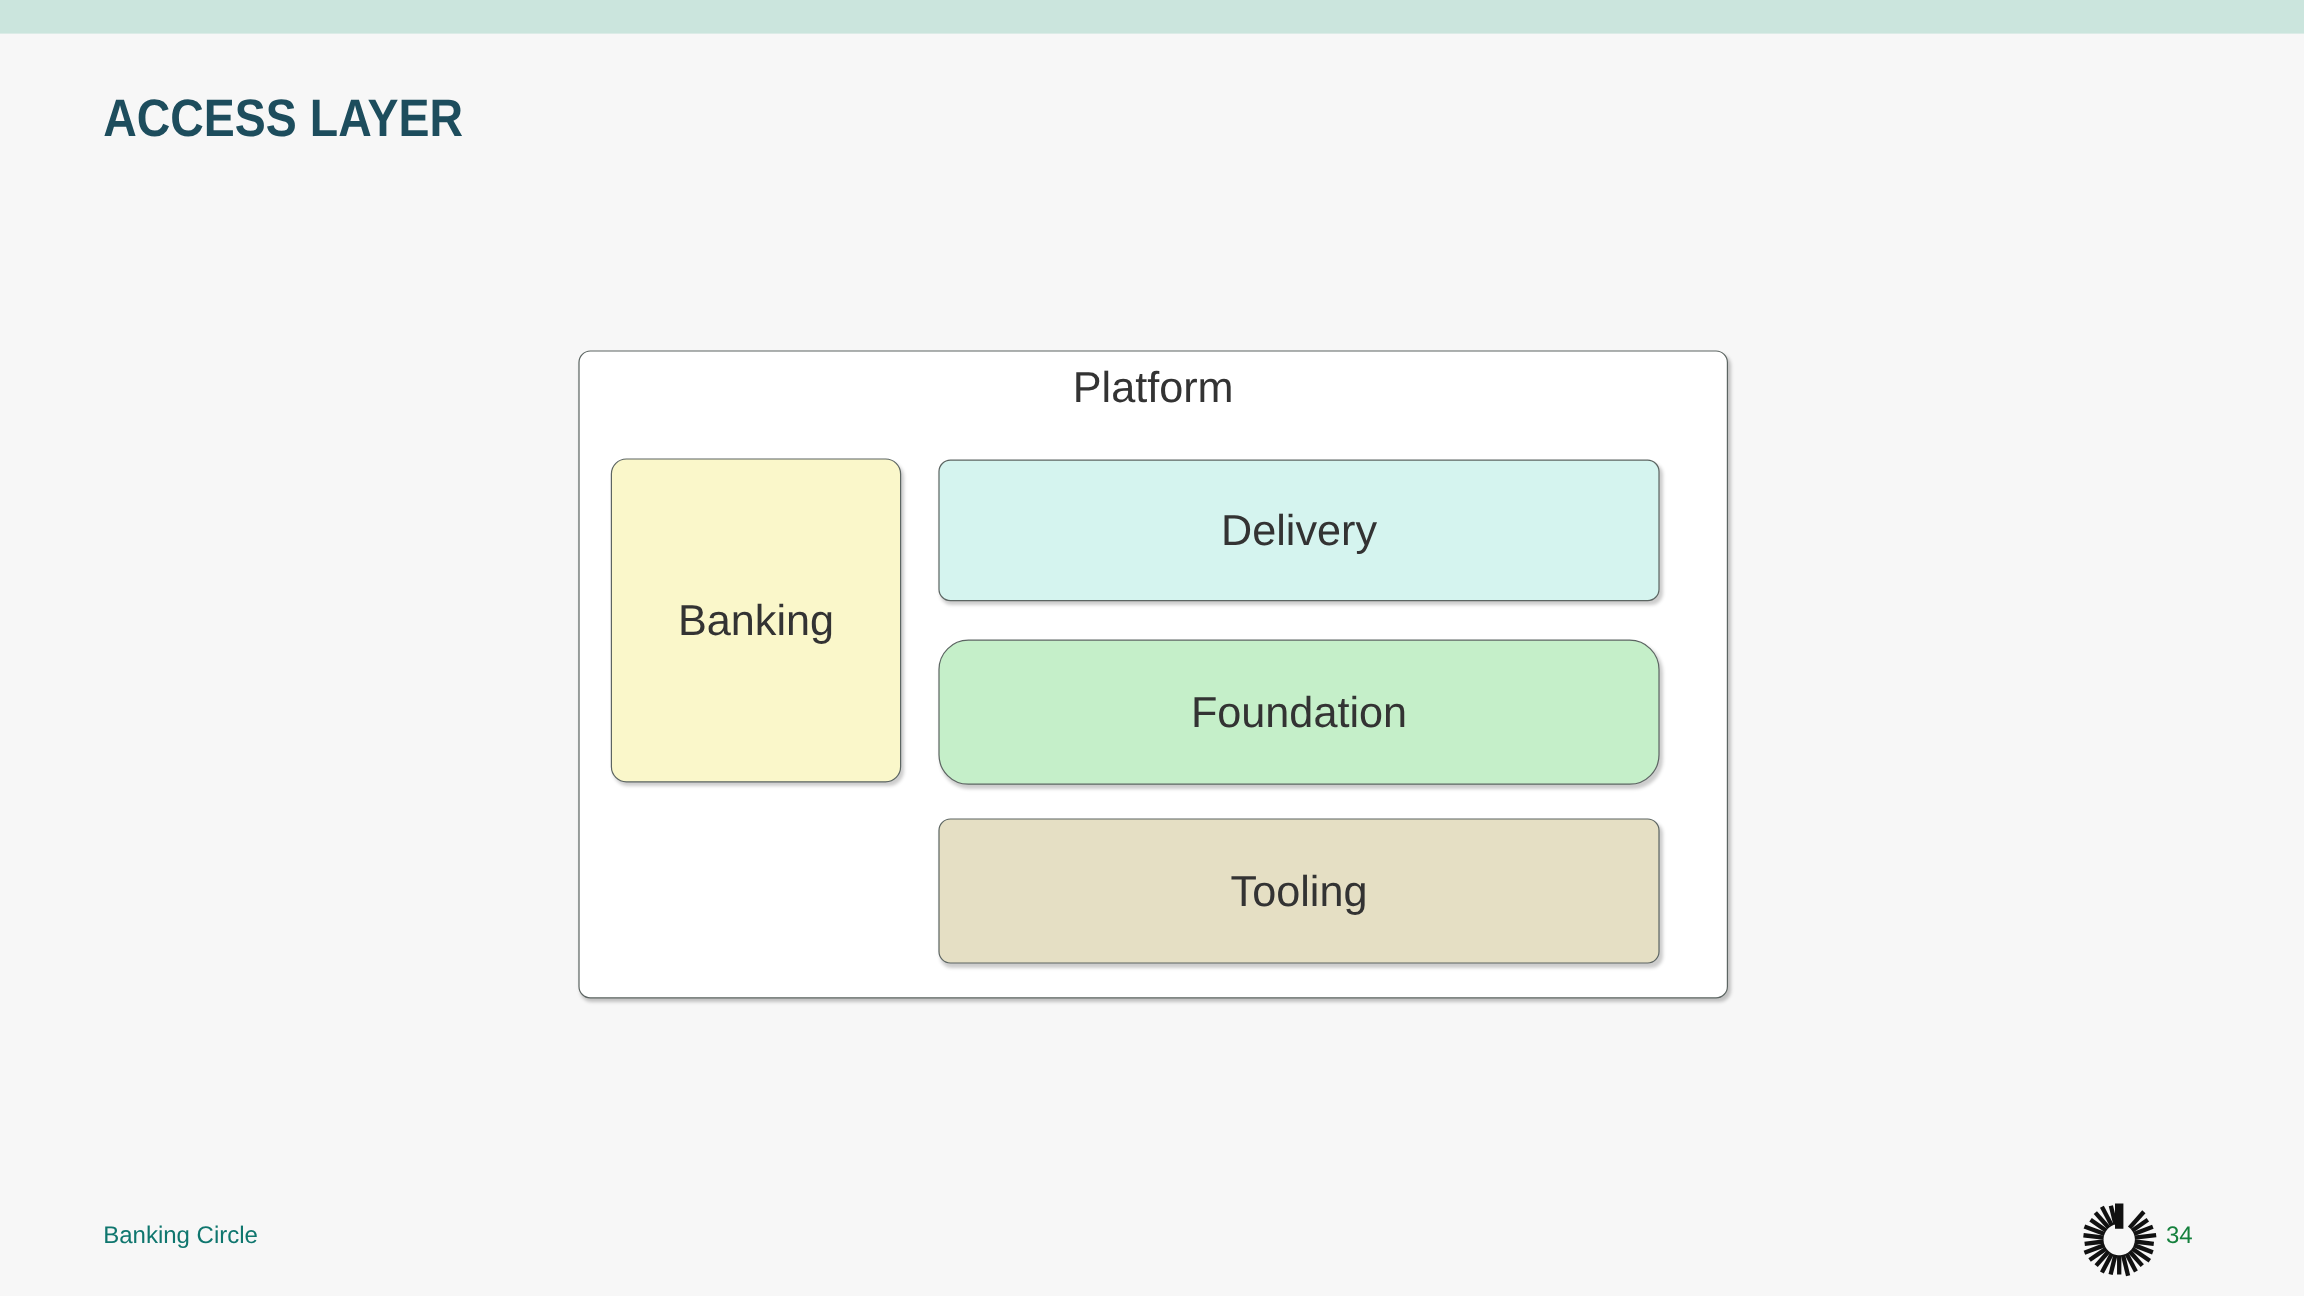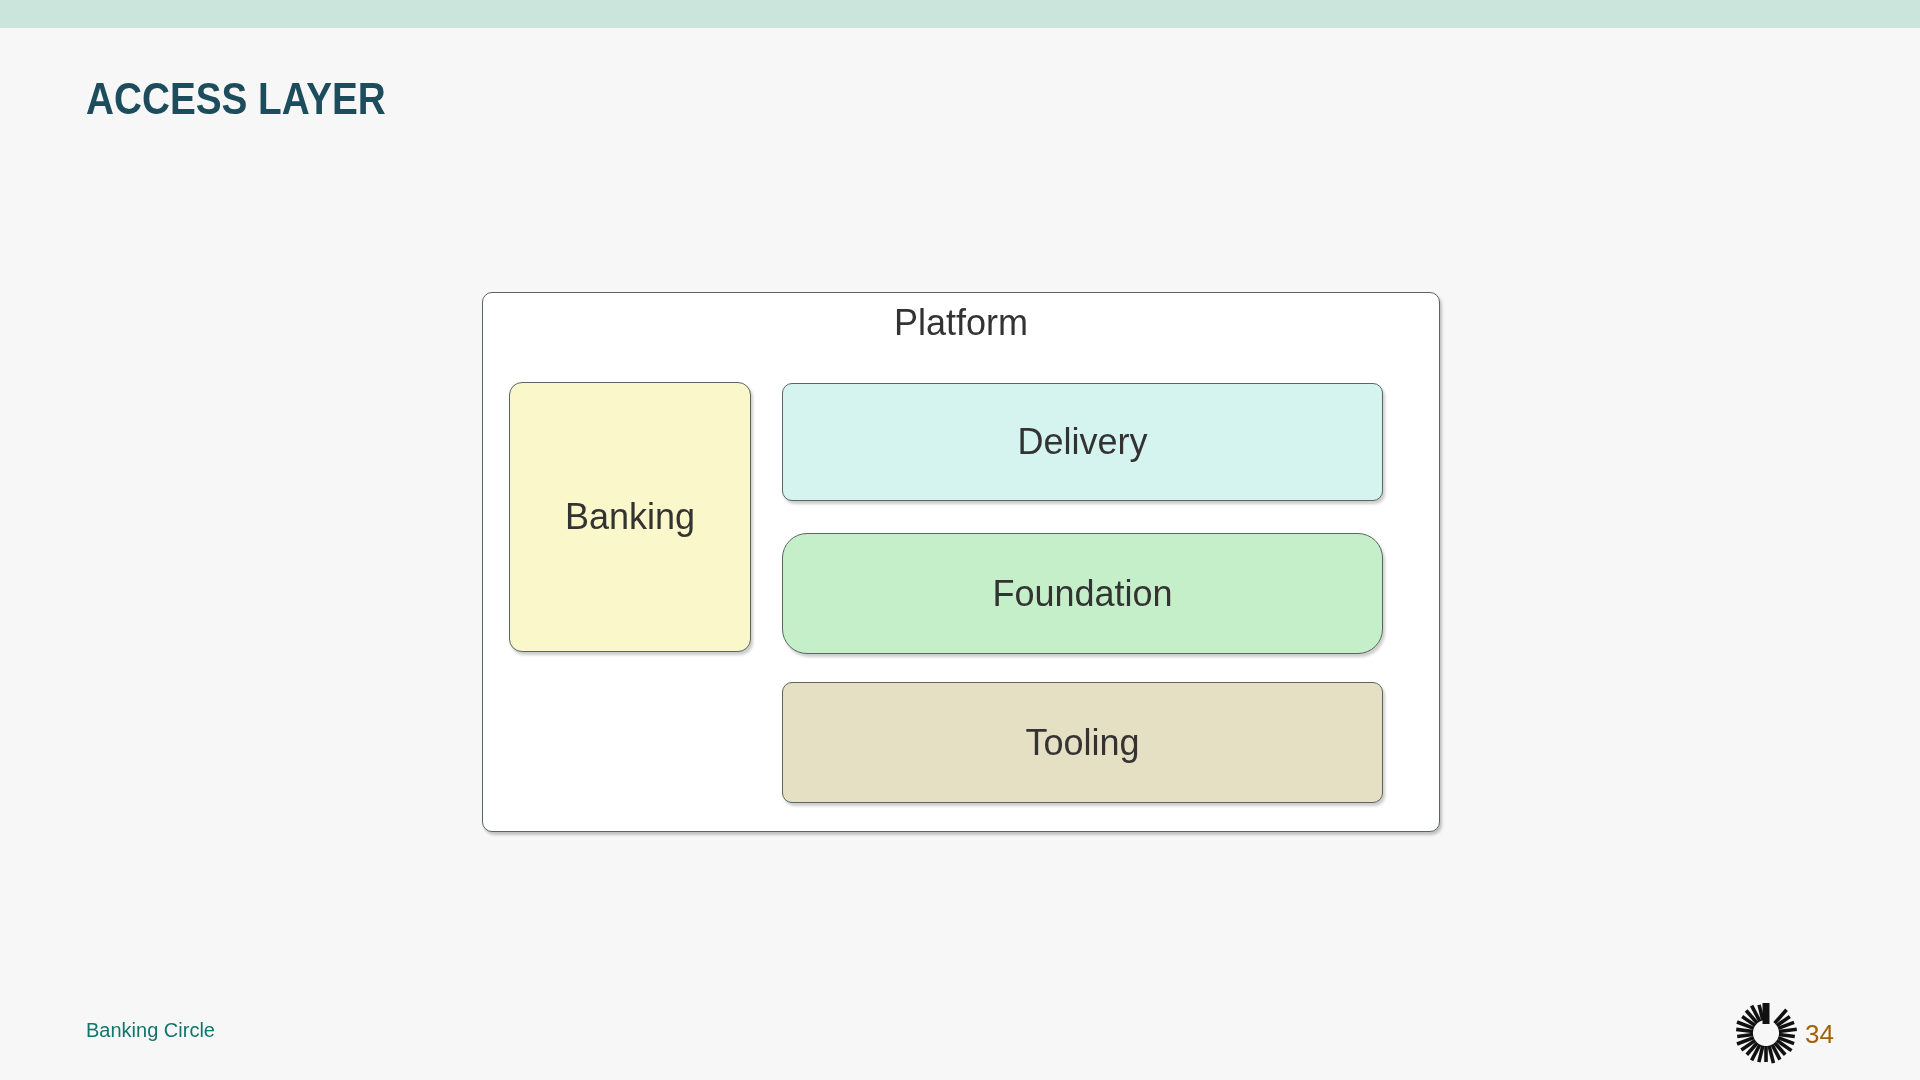--- a/index.html
+++ b/index.html
@@ -35,21 +35,21 @@
   }
   .node-access{left:26px;top:89px;width:242px;height:270px;border-radius:13px;}
   .node-delivery{left:299px;top:90px;width:601px;height:118px;}
   .node-foundation{left:299px;top:240px;width:601px;height:121px;border-radius:25px;}
   .node-tooling{left:299px;top:389px;width:601px;height:121px;}
   .footer-company{
     position:absolute;left:86px;top:1019px;font-size:20px;color:#0f766e;
     white-space:nowrap;
   }
   .page-number{
-    position:absolute;left:1805px;top:1019px;font-size:26px;color:#a16207;
+    position:absolute;left:1805px;top:1019px;font-size:20px;color:#15803d;
   }
   .logo{position:absolute;left:1733px;top:1000px;width:66px;height:66px;}
 </style>
 </head>
 <body>
 
 <div class="slide">
 
   <div class="topbar" style="background-color: rgb(203, 229, 221);"></div>
 

